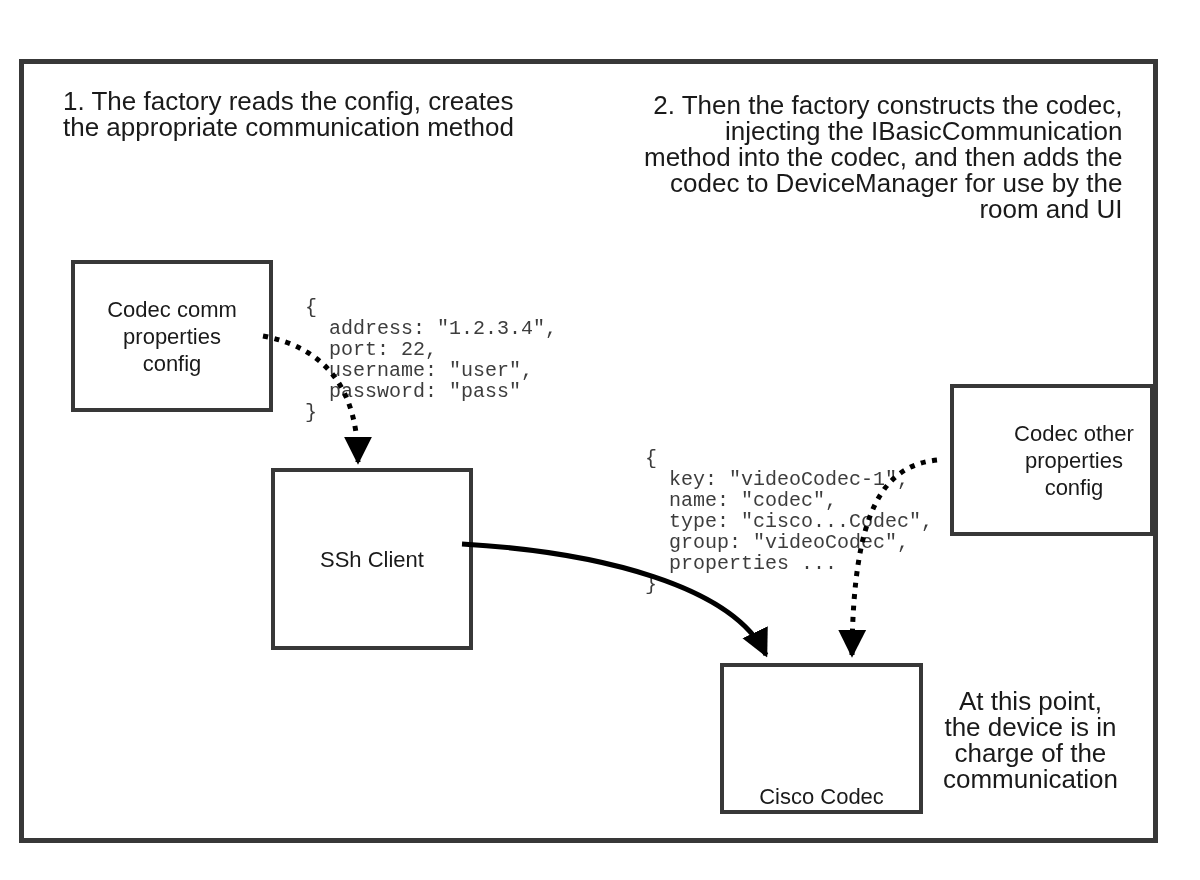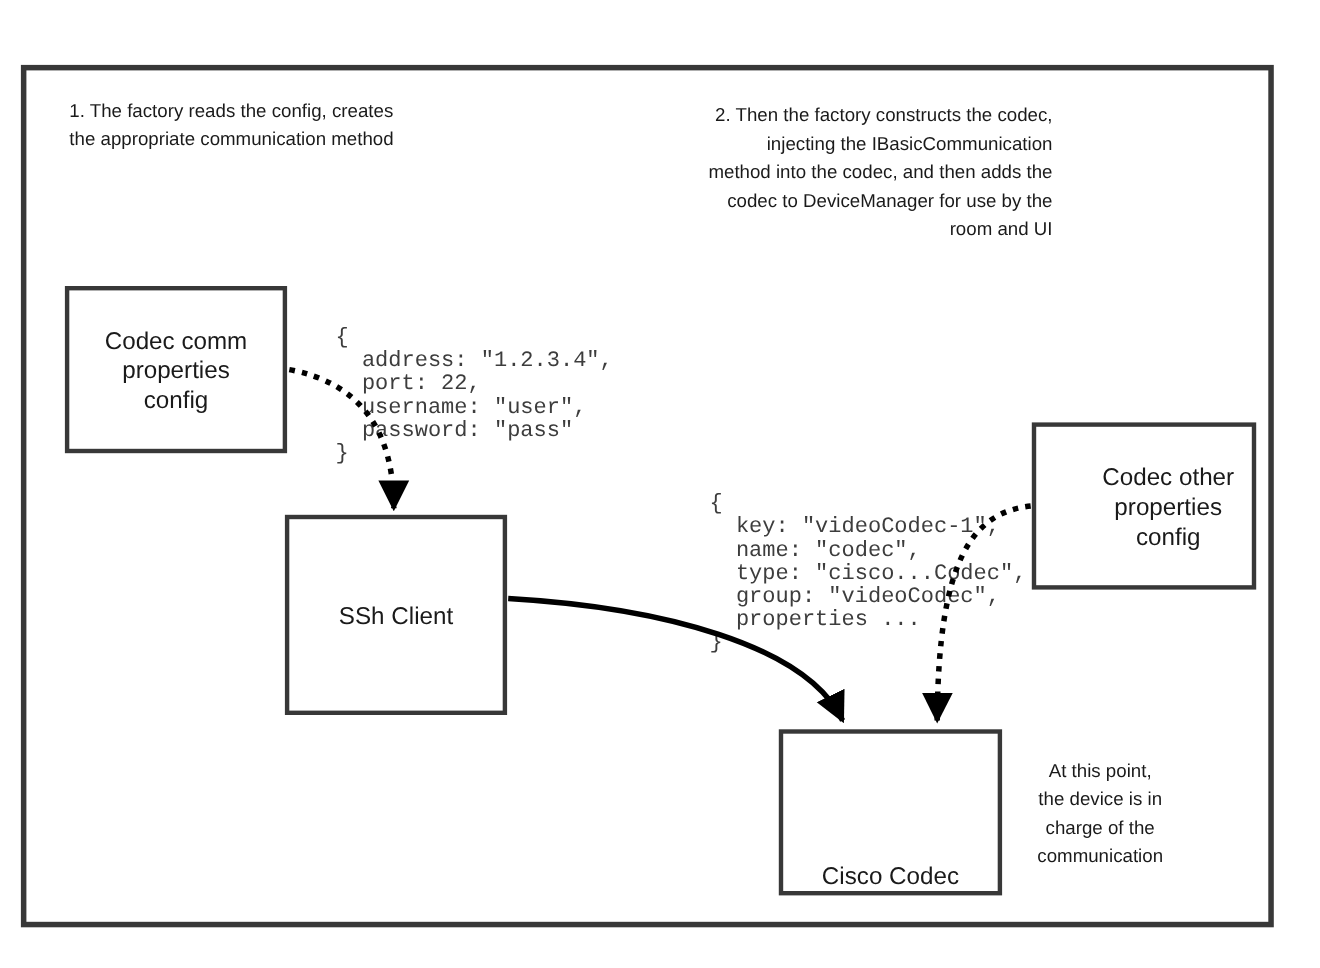--- a/index.html
+++ b/index.html
@@ -20,37 +20,38 @@
   }
   .frame{
     position:absolute;
     left:19px;top:59px;width:1139px;height:784px;
     border:5px solid var(--frame);
     box-sizing:border-box;
     background:transparent;
   }
   .note{
     position:absolute;
-    font-size:17px;line-height:26px;
+    font-size:26px;line-height:26px;
     white-space:pre-line;
     color:var(--text);
   }
   .note1{left:63px;top:88px;}
   .note2{left:644px;top:92px;text-align:right;}
   .note3{left:943px;top:688px;text-align:center;}
   .dbox{
     position:absolute;
     border:4px solid var(--frame);
     box-sizing:border-box;
     background:var(--bg);
     display:flex;align-items:center;justify-content:center;
     text-align:center;
     font-size:22px;line-height:27px;
     white-space:pre-line;
     color:var(--text);
+    margin-left:12px;
   }
   .box-comm {left:59px; top:260px;width:202px;height:152px;}
   .box-ssh  {left:259px;top:468px;width:202px;height:182px;}
   .box-other{left:938px;top:384px;width:204px;height:152px;padding-left:44px;}
   .box-cisco{left:708px;top:663px;width:203px;height:151px;align-items:flex-end;}
   .code{
     position:absolute;
     margin:0;
     font-family:"Liberation Mono","DejaVu Sans Mono",monospace;
     font-size:20px;line-height:21px;

